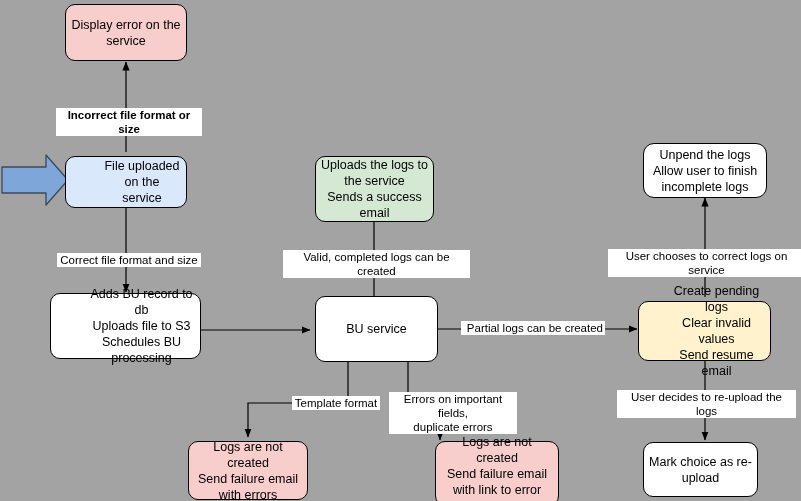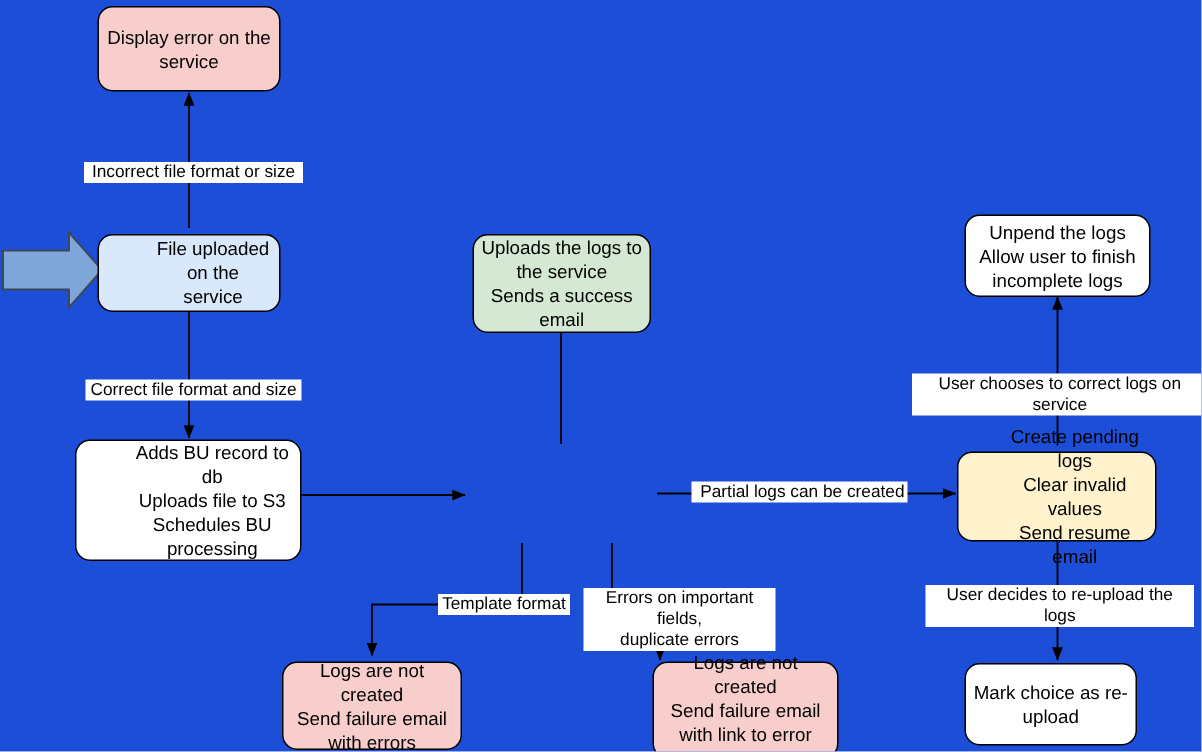--- a/index.html
+++ b/index.html
@@ -8,21 +8,21 @@
     background: #ffffff;
   }
   body {
     font-family: "Liberation Sans", sans-serif;
     -webkit-font-smoothing: antialiased;
   }
   #canvas {
     position: relative;
     width: 801px;
     height: 501px;
-    background: #1d4ed8;
+    background: #a3a3a3;
     overflow: hidden;
   }
   svg.edges {
     position: absolute;
     left: 0;
     top: 0;
     width: 801px;
     height: 501px;
     pointer-events: none;
   }
@@ -91,54 +91,56 @@
 
     <path d="M2,167 L46,167 L46,155 L68,180 L46,205 L46,193 L2,193 z" fill="#7ea6d9" stroke="#3c4858" stroke-width="1.3" stroke-linejoin="round"></path>
   </svg>
 
   <div class="node n-pink" style="left:65px; top:4px; width:122px; height:57px;">Display error on the
 service</div>
 
   <div class="node n-blue" style="left:65px; top:156px; width:122px; height:52px;padding-left:36px;">File uploaded on the
 service</div>
 
-  <div class="node n-white" style="left:50px; top:293px; width:151px; height:81px;padding-left:36px;">Adds BU record to db
+  <div class="node n-white" style="left:50px; top:293px; width:151px; height:66px;padding-left:36px;">Adds BU record to db
 Uploads file to S3
 Schedules BU processing</div>
 
   <div class="node n-green" style="left:315px; top:156px; width:119px; height:66px;">Uploads the logs to
 the service
 Sends a success
 email</div>
 
+  <div class="node n-white" style="left:315px; top:296px; width:123px; height:66px;">BU service</div>
 
-  <div class="node n-white" style="left:643px; top:143px; width:124px; height:55px;">Unpend the logs
+  <div class="node n-white" style="left:643px; top:143px; width:124px; height:55px;border-radius:11px;">Unpend the logs
 Allow user to finish
 incomplete logs</div>
 
   <div class="node n-yellow" style="left:638px; top:301px; width:133px; height:60px;padding-left:28px;">Create pending logs
 Clear invalid values
 Send resume email</div>
 
   <div class="node n-pink" style="left:188px; top:441px; width:120px; height:59px;">Logs are not created
 Send failure email
 with errors</div>
 
   <div class="node n-pink" style="left:435px; top:441px; width:124px; height:65px;">Logs are not created
 Send failure email
 with link to error
 summary</div>
 
   <div class="node n-white" style="left:643px; top:442px; width:115px; height:55px;">Mark choice as re-
 upload</div>
 
-  <div class="edge-label" style="left:56px; top:108px; width:142px;">Incorrect file format or size</div>
+  <div class="edge-label" style="left:56px; top:108px; width:142px;font-weight:bold;">Incorrect file format or size</div>
 
   <div class="edge-label" style="left:57px; top:253px; width:140px;">Correct file format and size</div>
 
+  <div class="edge-label" style="left:283px; top:250px; width:183px;">Valid, completed logs can be created</div>
 
   <div class="edge-label" style="left:461px; top:321px; width:140px;text-align:right;">Partial logs can be created</div>
 
   <div class="edge-label" style="left:292px; top:396px; width:84px;">Template format</div>
 
   <div class="edge-label" style="left:389px; top:381px; width:124px;margin-top:11px;">Errors on important fields,
 duplicate errors</div>
 
   <div class="edge-label" style="left:608px; top:249px; width:193px;">User chooses to correct logs on service</div>
 

